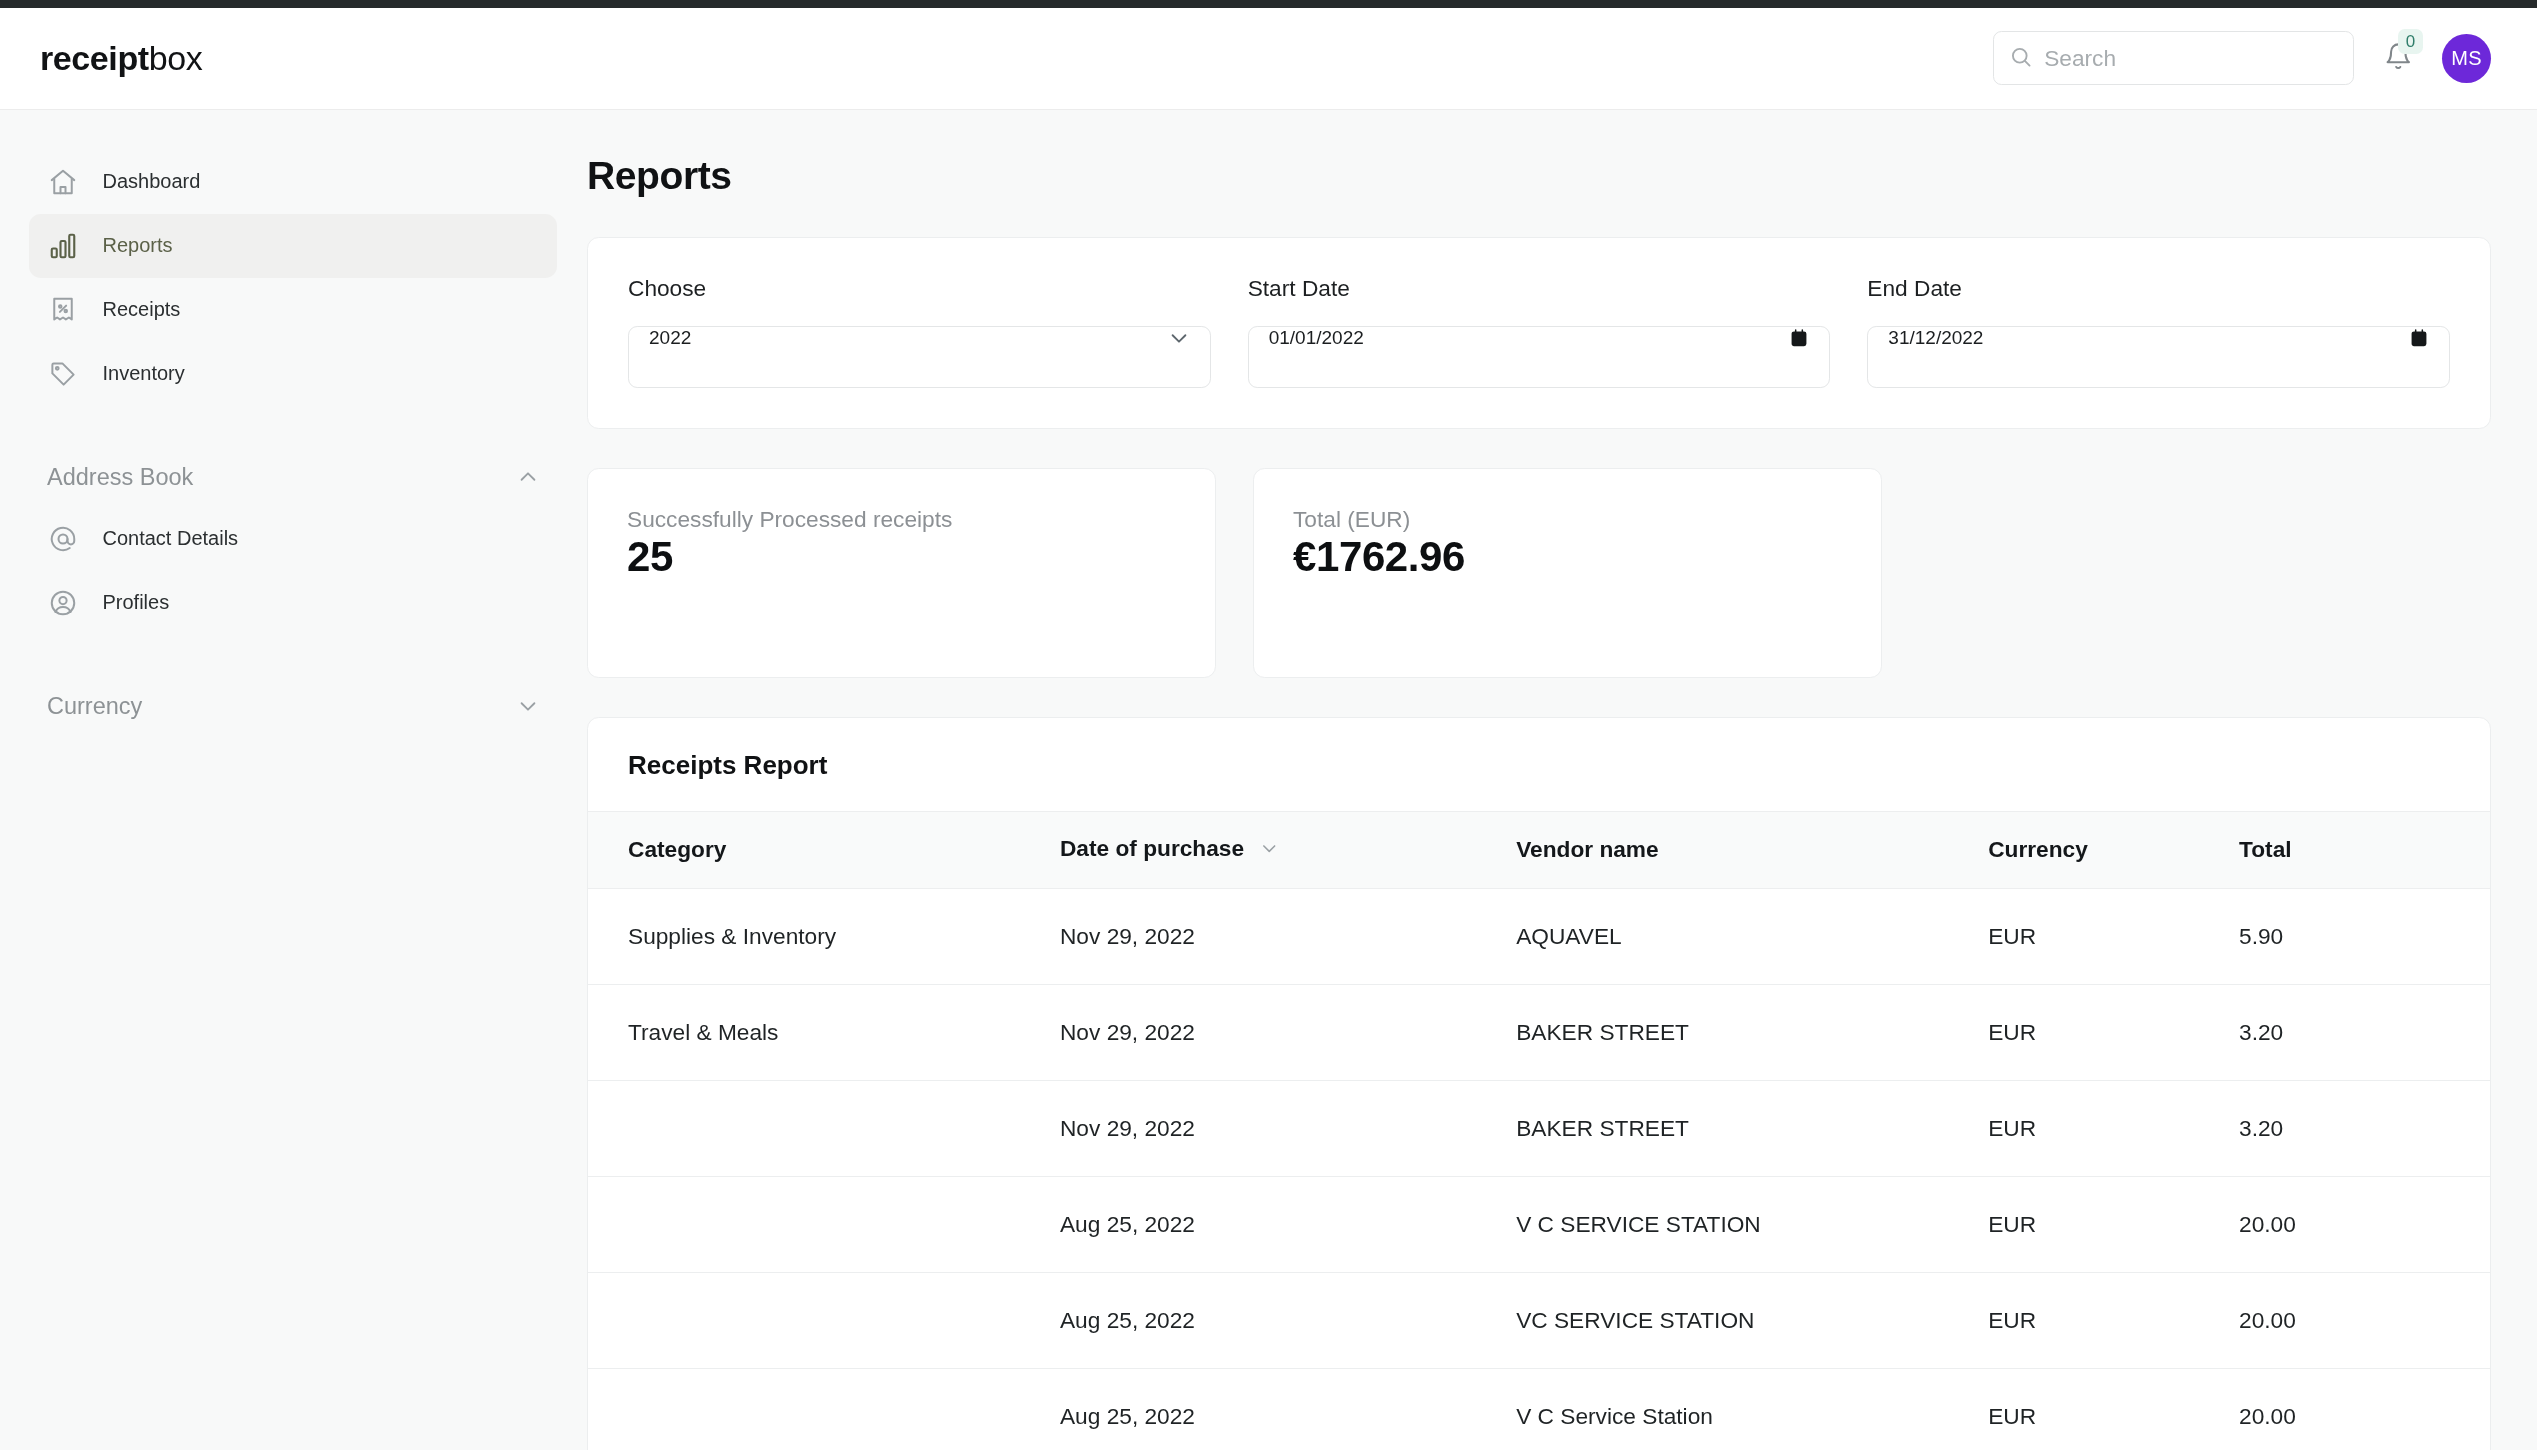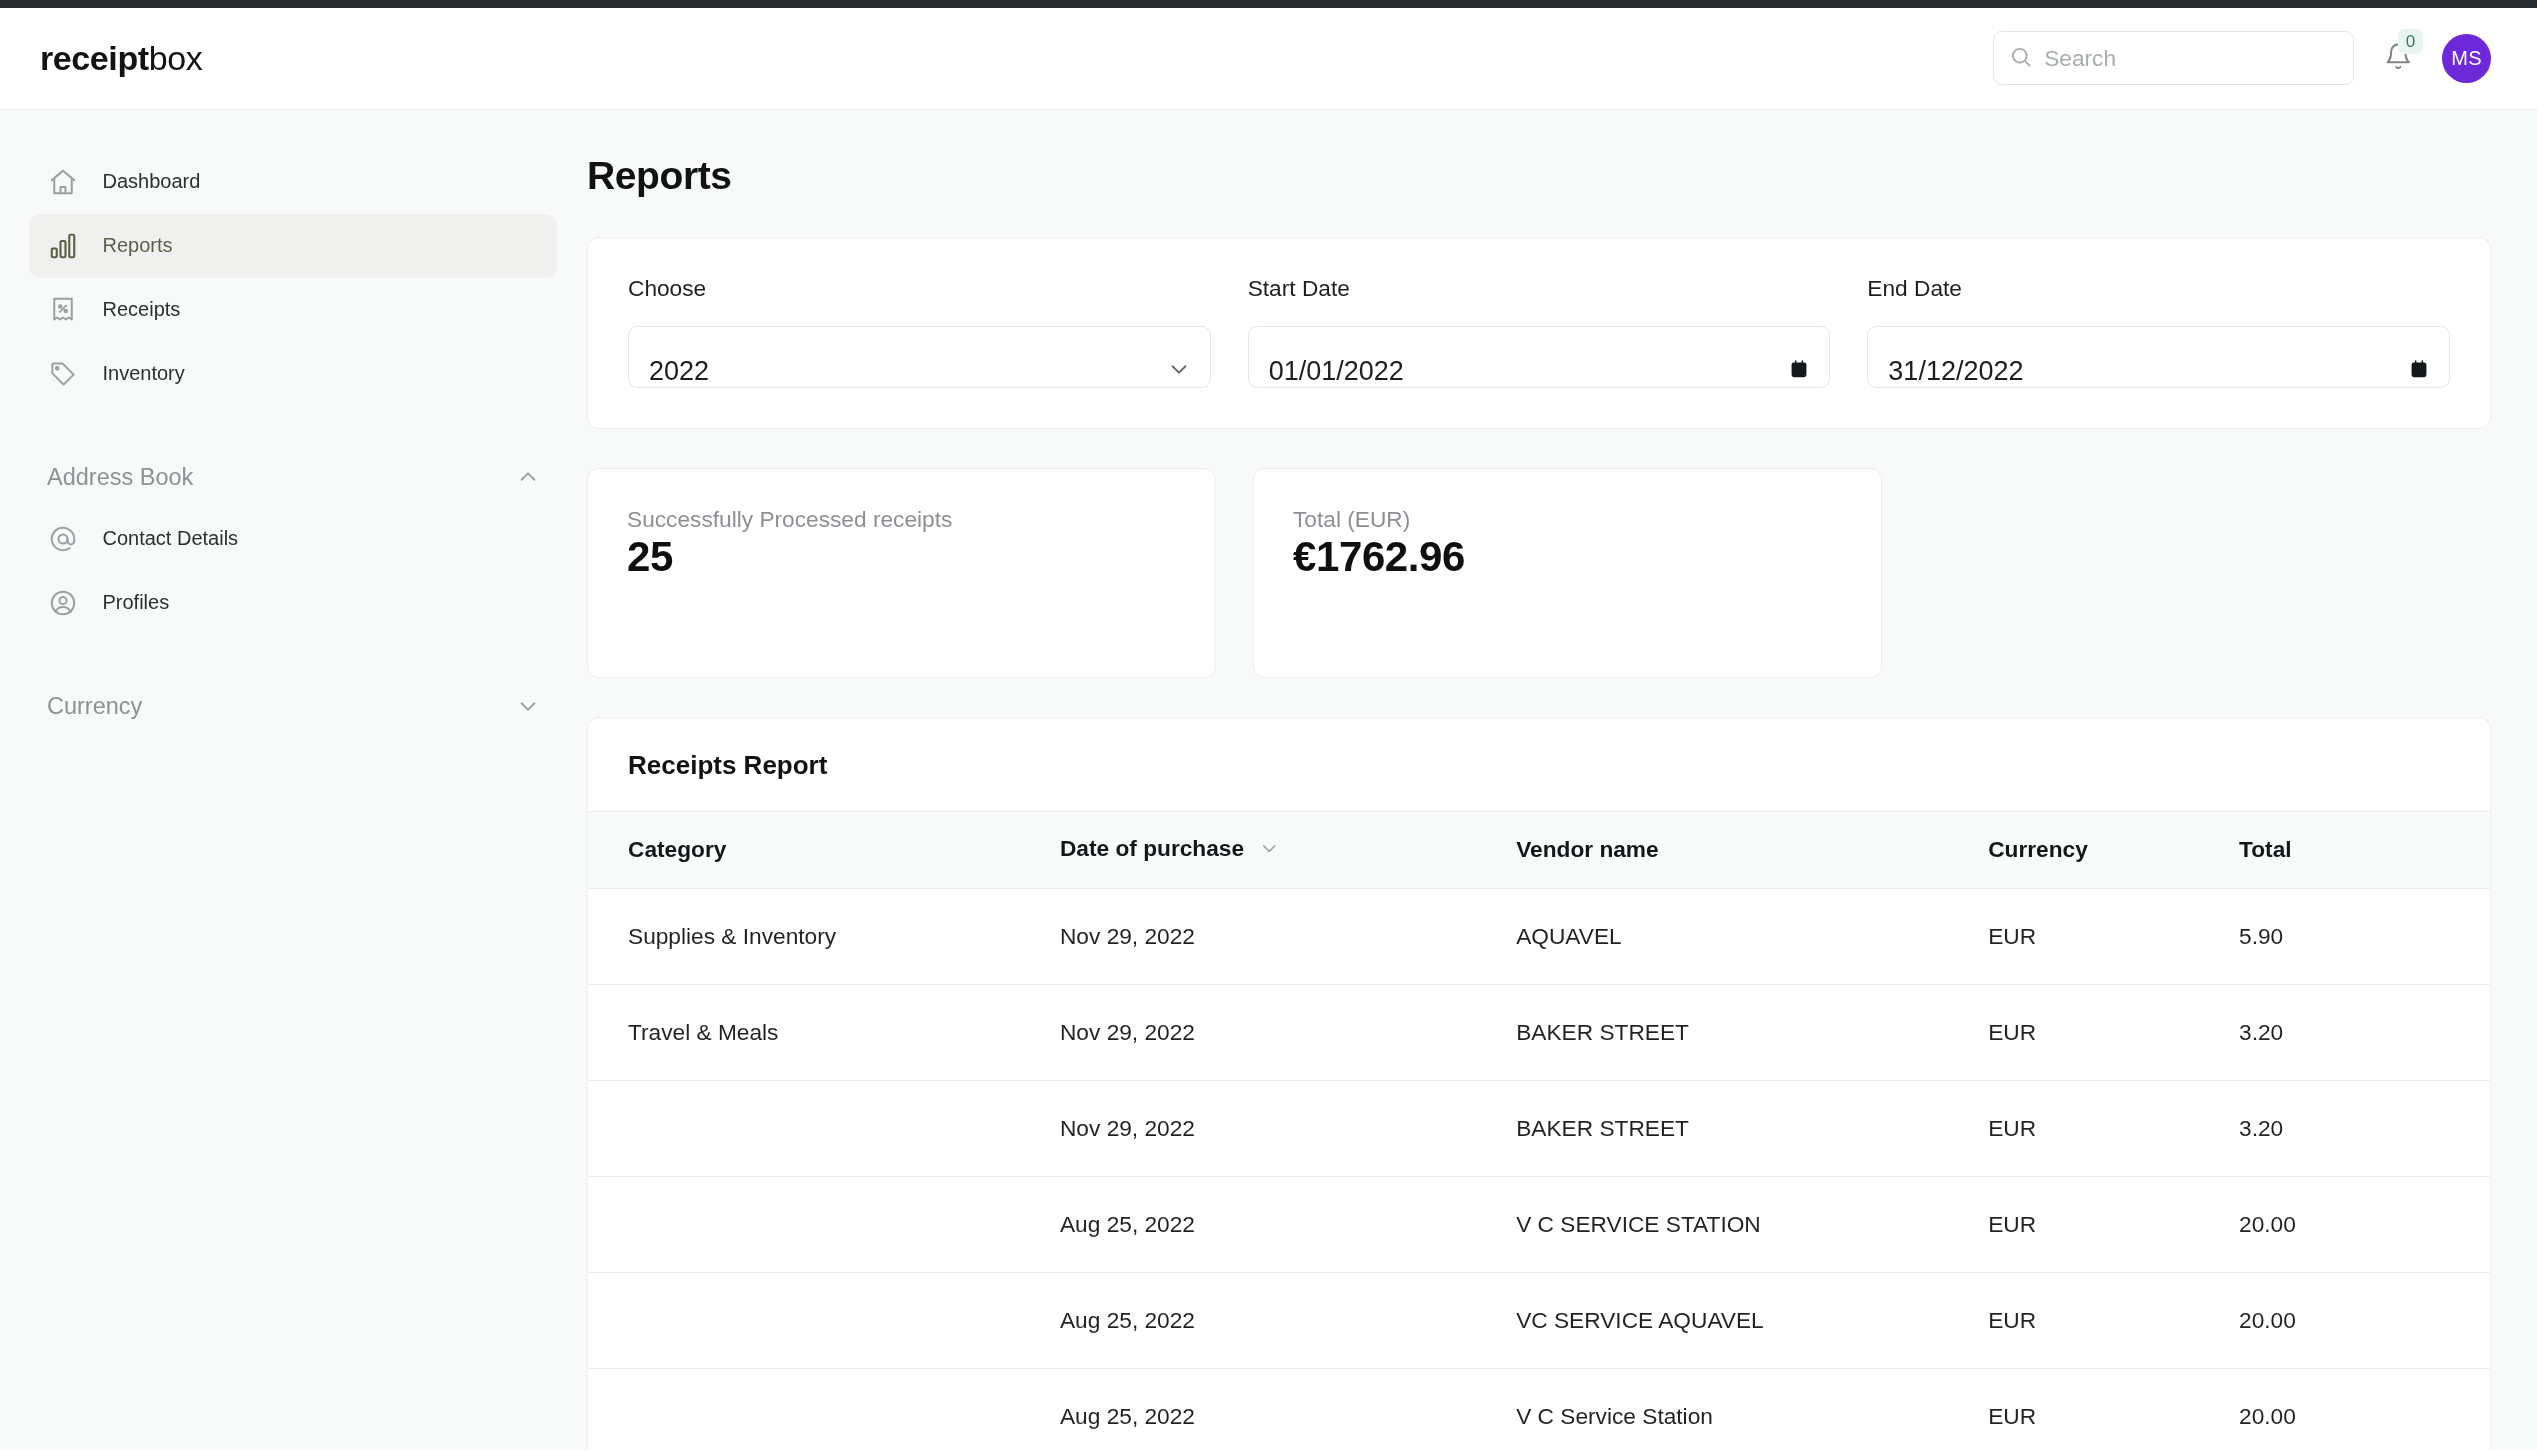--- a/index.html
+++ b/index.html
@@ -80,22 +80,22 @@
   .card {
     background: #ffffff; border: 0.8px solid #eceeef;
     border-radius: 11.7px;
   }
 
   .filters { padding: 37px 40px 40px 40px; display: flex; gap: 37px; }
   .field { flex: 1; }
   .field-label { font-size: 22.7px; color: #1d2022; margin-bottom: 24px; }
   .control {
     height: 62px; border: 0.8px solid #e4e6e7; border-radius: 9.2px;
-    background: #fff; display: flex; align-items: flex-end;
-    padding: 0 20px; font-size: 27px; color: #1b1e20;
+    background: #fff; display: flex; align-items: flex-start;
+    padding: 0 20px; font-size: 19px; color: #1b1e20;
     justify-content: space-between;
   }
 
   .stats { display: flex; gap: 37px; margin-top: 39px; }
   .stat { width: 629px; height: 210px; padding: 37px 39px; display: flex; flex-direction: column; }
   .stat-label { font-size: 22.7px; color: #8c9094; margin-bottom: 0; }
   .stat-value { font-size: 42px; font-weight: 700; color: #0d0f11; letter-spacing: -0.4px; }
 
   .report-card { margin-top: 39px; }
   .report-head { padding: 32px 40px 30px 40px; font-size: 26px; font-weight: 700; color: #101214; }
@@ -337,21 +337,21 @@
           <tr>
             <td class="c1"></td>
             <td class="c2">Aug 25, 2022</td>
             <td class="c3">V C SERVICE STATION</td>
             <td class="c4">EUR</td>
             <td class="c5">20.00</td>
           </tr>
           <tr>
             <td class="c1"></td>
             <td class="c2">Aug 25, 2022</td>
-            <td class="c3">VC SERVICE AQUAVEL</td>
+            <td class="c3">VC SERVICE STATION</td>
             <td class="c4">EUR</td>
             <td class="c5">20.00</td>
           </tr>
           <tr>
             <td class="c1"></td>
             <td class="c2">Aug 25, 2022</td>
             <td class="c3">V C Service Station</td>
             <td class="c4">EUR</td>
             <td class="c5">20.00</td>
           </tr>

